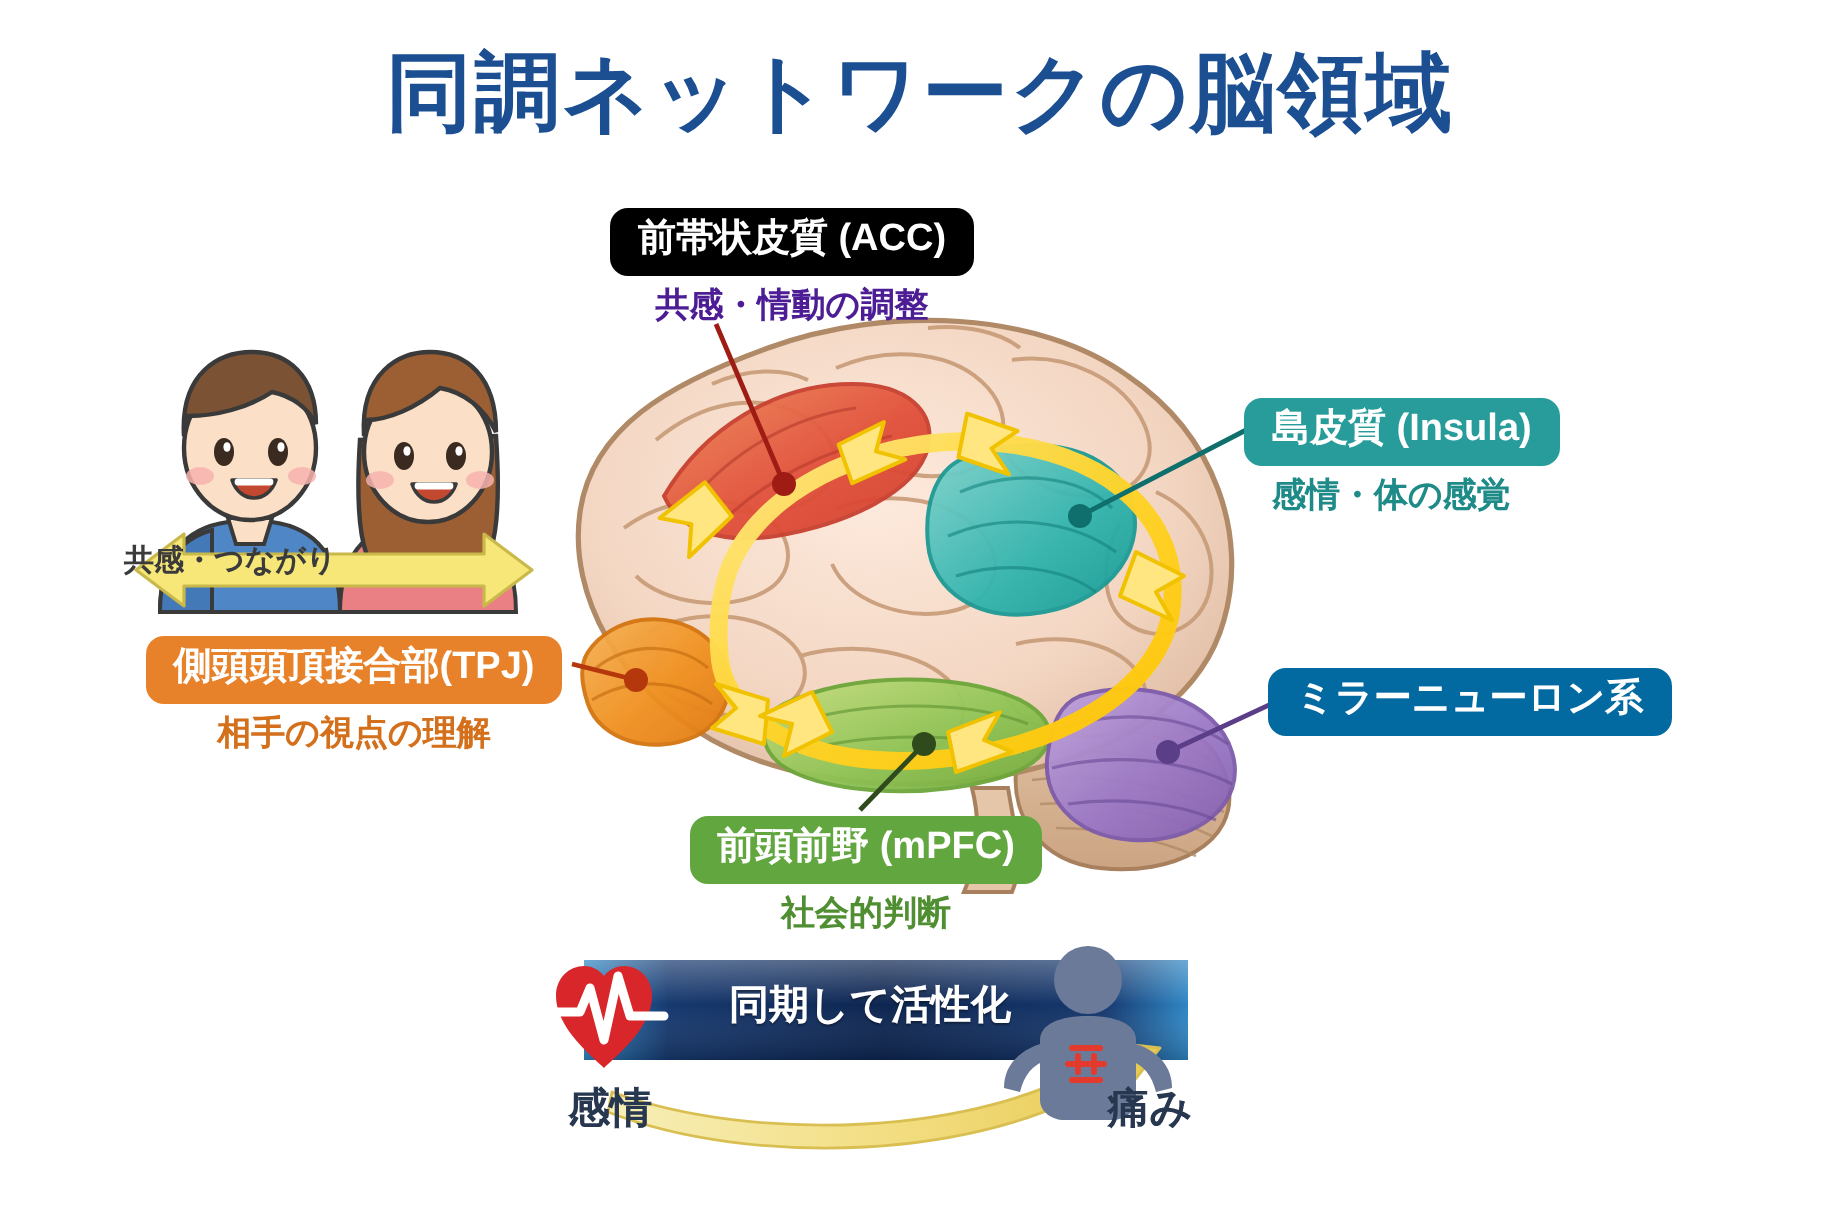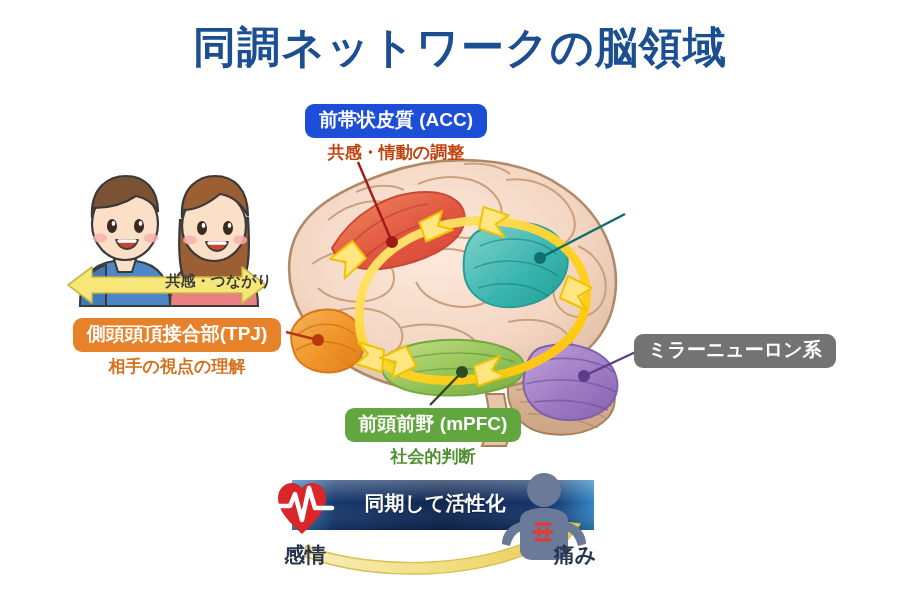--- a/index.html
+++ b/index.html
@@ -72,21 +72,21 @@
     left: 62px;
     top: 160px;
     width: 210px;
     height: 148px;
   }
   .people-arrow-label {
     position: absolute;
     left: 62px;
     top: 273px;
     width: 210px;
-    text-align: right;
+    text-align: left;
     font-size: 15px;
     font-weight: bold;
     color: #3b3b3b;
     line-height: 1;
     pointer-events: none;
   }
 
   
   .brain {
     position: absolute;
@@ -307,37 +307,41 @@
 
   <svg class="connectors" viewBox="0 0 920 613">
     <line x1="358" y1="162" x2="392" y2="242" stroke="#9e1c13" stroke-width="2.4"></line>
     <line x1="625" y1="214" x2="540" y2="258" stroke="#0f6f6c" stroke-width="2.4"></line>
     <line x1="286" y1="332" x2="318" y2="340" stroke="#b5380d" stroke-width="2.4"></line>
     <line x1="430" y1="405" x2="462" y2="372" stroke="#2f4a1c" stroke-width="2.4"></line>
     <line x1="640" y1="350" x2="584" y2="376" stroke="#5b3e88" stroke-width="2.4"></line>
   </svg>
 
   <div class="callout callout-acc">
-    <div class="pill" style="background:#1d4ed8;">前帯状皮質 (ACC)</div>
-    <div class="sub" style="color:#c2410c;">共感・情動の調整</div>
-  </div>
-
+    <div class="pill" style="background:#000000;">前帯状皮質 (ACC)</div>
+    <div class="sub" style="color:#4c1d95;">共感・情動の調整</div>
+  </div>
+
+  <div class="callout callout-ins">
+    <div class="pill" style="background:#289c9a;">島皮質 (Insula)</div>
+    <div class="sub" style="color:#1f8b89;">感情・体の感覚</div>
+  </div>
 
   <div class="callout callout-tpj">
     <div class="pill" style="background:#e8822a;">側頭頭頂接合部(TPJ)</div>
     <div class="sub" style="color:#d4701b;">相手の視点の理解</div>
   </div>
 
   <div class="callout callout-mpfc">
     <div class="pill" style="background:#62a63f;">前頭前野 (mPFC)</div>
     <div class="sub" style="color:#4f8f31;">社会的判断</div>
   </div>
 
   <div class="callout callout-mir">
-    <div class="pill" style="background:#737373;">ミラーニューロン系</div>
+    <div class="pill" style="background:#0369a1;">ミラーニューロン系</div>
   </div>
 
   <svg class="bottom" viewBox="0 0 370 105">
     <defs>
       <linearGradient id="gBanner" x1="0" y1="0" x2="1" y2="0">
         <stop offset="0%" stop-color="#2f86c4"></stop>
         <stop offset="14%" stop-color="#16386e"></stop>
         <stop offset="50%" stop-color="#0d2550"></stop>
         <stop offset="86%" stop-color="#16386e"></stop>
         <stop offset="100%" stop-color="#2f86c4"></stop>

